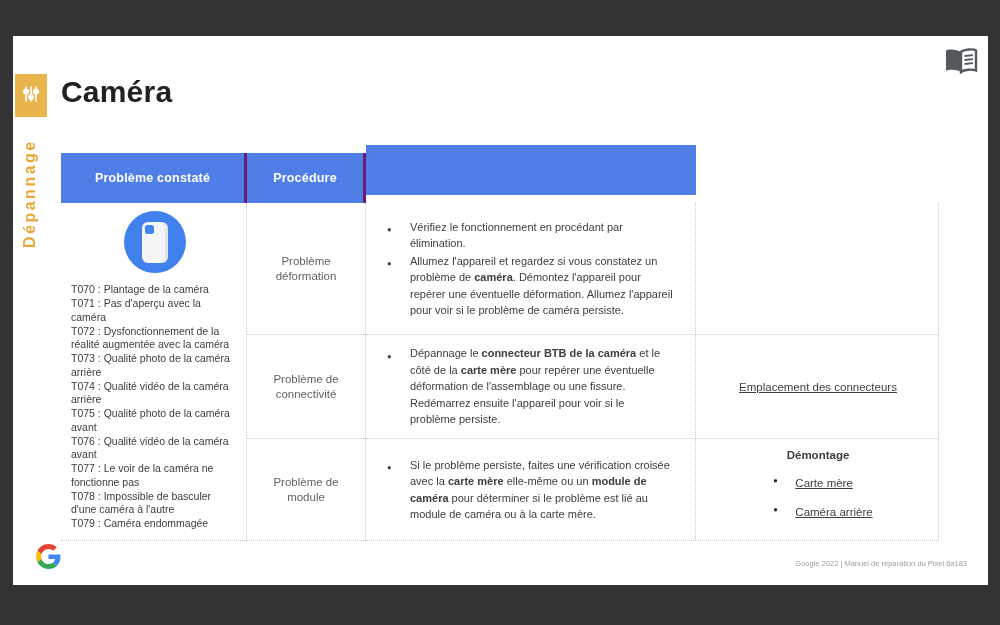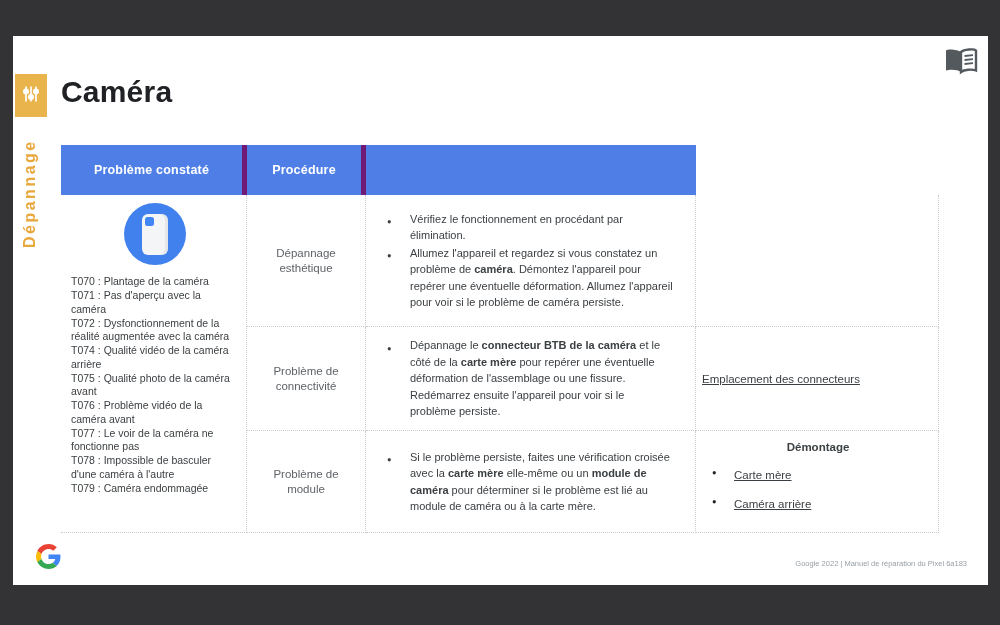--- a/index.html
+++ b/index.html
@@ -16,23 +16,23 @@
 
   .page-title { position:absolute; left:48px; top:39px; font-size:30px; font-weight:bold; color:#202124; letter-spacing:0.2px; }
 
   .book-icon { position:absolute; left:930px; top:12px; width:36px; height:27px; }
 
   
   .tbl { position:absolute; left:48px; top:109px; width:878px; }
   .thead { display:grid; grid-template-columns:186px 119px 330px 243px; }
   .th { background:#4F7FE6; color:#fff; font-weight:bold; font-size:12.5px; height:50px;
         display:flex; align-items:center; justify-content:center; letter-spacing:0.2px; }
-  .th.gap { border-right:5px solid #701a75; }
+  .th.gap { border-right:3px solid #701a75;margin-top:8px; }
   .tbody { display:grid; grid-template-columns:186px 119px 330px 243px; grid-template-rows:132px 104px 102px; }
-  .cell { border-bottom:1px dotted #c9cbcd; }
+  .cell { border-bottom:1px dotted #c9cbcd;align-items:center; }
   .cell.vline { border-right:1px dotted #c9cbcd; }
 
   .problem-cell { grid-row:1 / span 3; padding:8px 8px 0 10px; }
   .phone-badge { width:62px; height:62px; border-radius:50%; background:#4181EE; margin:0 auto 10px auto; position:relative; }
   .phone-body { position:absolute; left:18px; top:11px; width:26px; height:41px; background:#F3F5F6; border-radius:6px;
                 box-shadow:inset -3px 0 0 rgba(60,64,67,0.08); }
   .phone-cam { position:absolute; left:3px; top:3px; width:9px; height:9px; background:#4285F4; border-radius:2.5px; }
   .tlist { font-size:10.5px; color:#3C4043; line-height:13.5px; }
   .tlist .titem { margin-bottom:0.5px; }
 
@@ -104,30 +104,31 @@
       <div class="cell vline problem-cell">
         <div class="phone-badge">
           <div class="phone-body">
               <div class="phone-cam"></div>
             </div>
         </div>
         <div class="tlist">
           <div class="titem">T070 : Plantage de la caméra</div>
           <div class="titem">T071 : Pas d'aperçu avec la caméra</div>
           <div class="titem">T072 : Dysfonctionnement de la réalité augmentée avec la caméra</div>
+          <div class="titem">T073 : Qualité photo de la caméra arrière</div>
           <div class="titem">T074 : Qualité vidéo de la caméra arrière</div>
           <div class="titem">T075 : Qualité photo de la caméra avant</div>
-          <div class="titem">T076 : Problème vidéo de la caméra avant</div>
+          <div class="titem">T076 : Qualité vidéo de la caméra avant</div>
           <div class="titem">T077 : Le voir de la caméra ne fonctionne pas</div>
           <div class="titem">T078 : Impossible de basculer d'une caméra à l'autre</div>
           <div class="titem">T079 : Caméra endommagée</div>
         </div>
       </div>
 
-      <div class="cell vline cause-cell">Dépannage esthétique</div>
+      <div class="cell vline cause-cell">Problème déformation</div>
       <div class="cell vline proc-cell">
         <ul>
           <li><span>Vérifiez le fonctionnement en procédant par élimination.</span></li>
           <li><span>Allumez l'appareil et regardez si vous constatez un problème de </span><span class="b">caméra</span><span>. Démontez l'appareil pour repérer une éventuelle déformation. Allumez l'appareil pour voir si le problème de caméra persiste.</span></li>
         </ul>
       </div>
       <div class="cell vline ref-cell"></div>
 
       <div class="cell vline cause-cell">Problème de connectivité</div>
       <div class="cell vline proc-cell">

